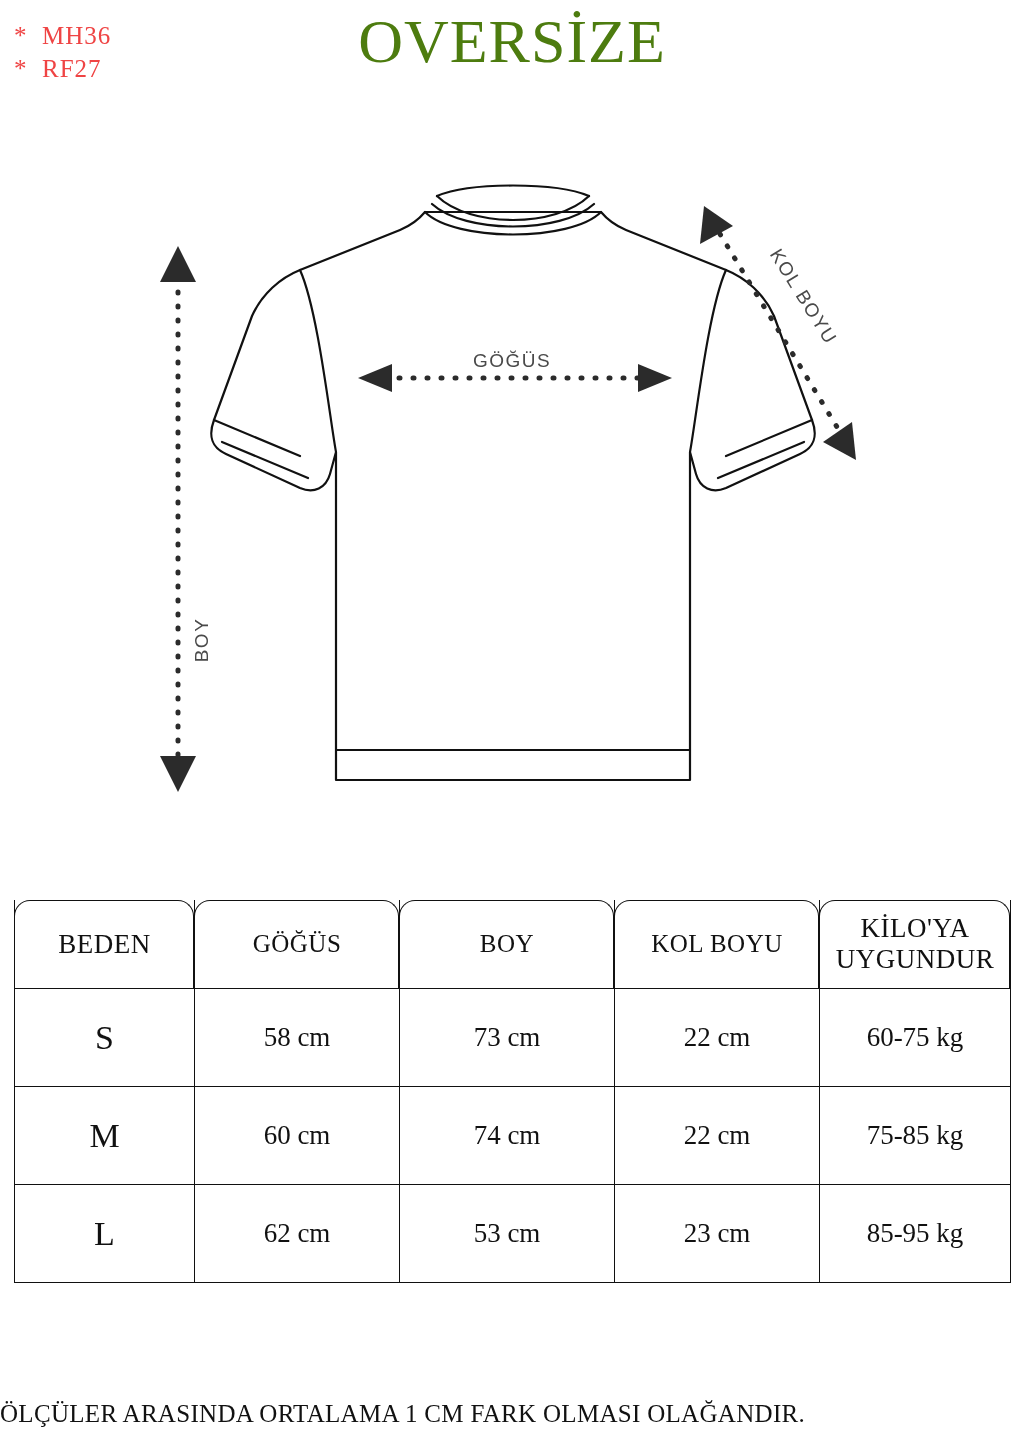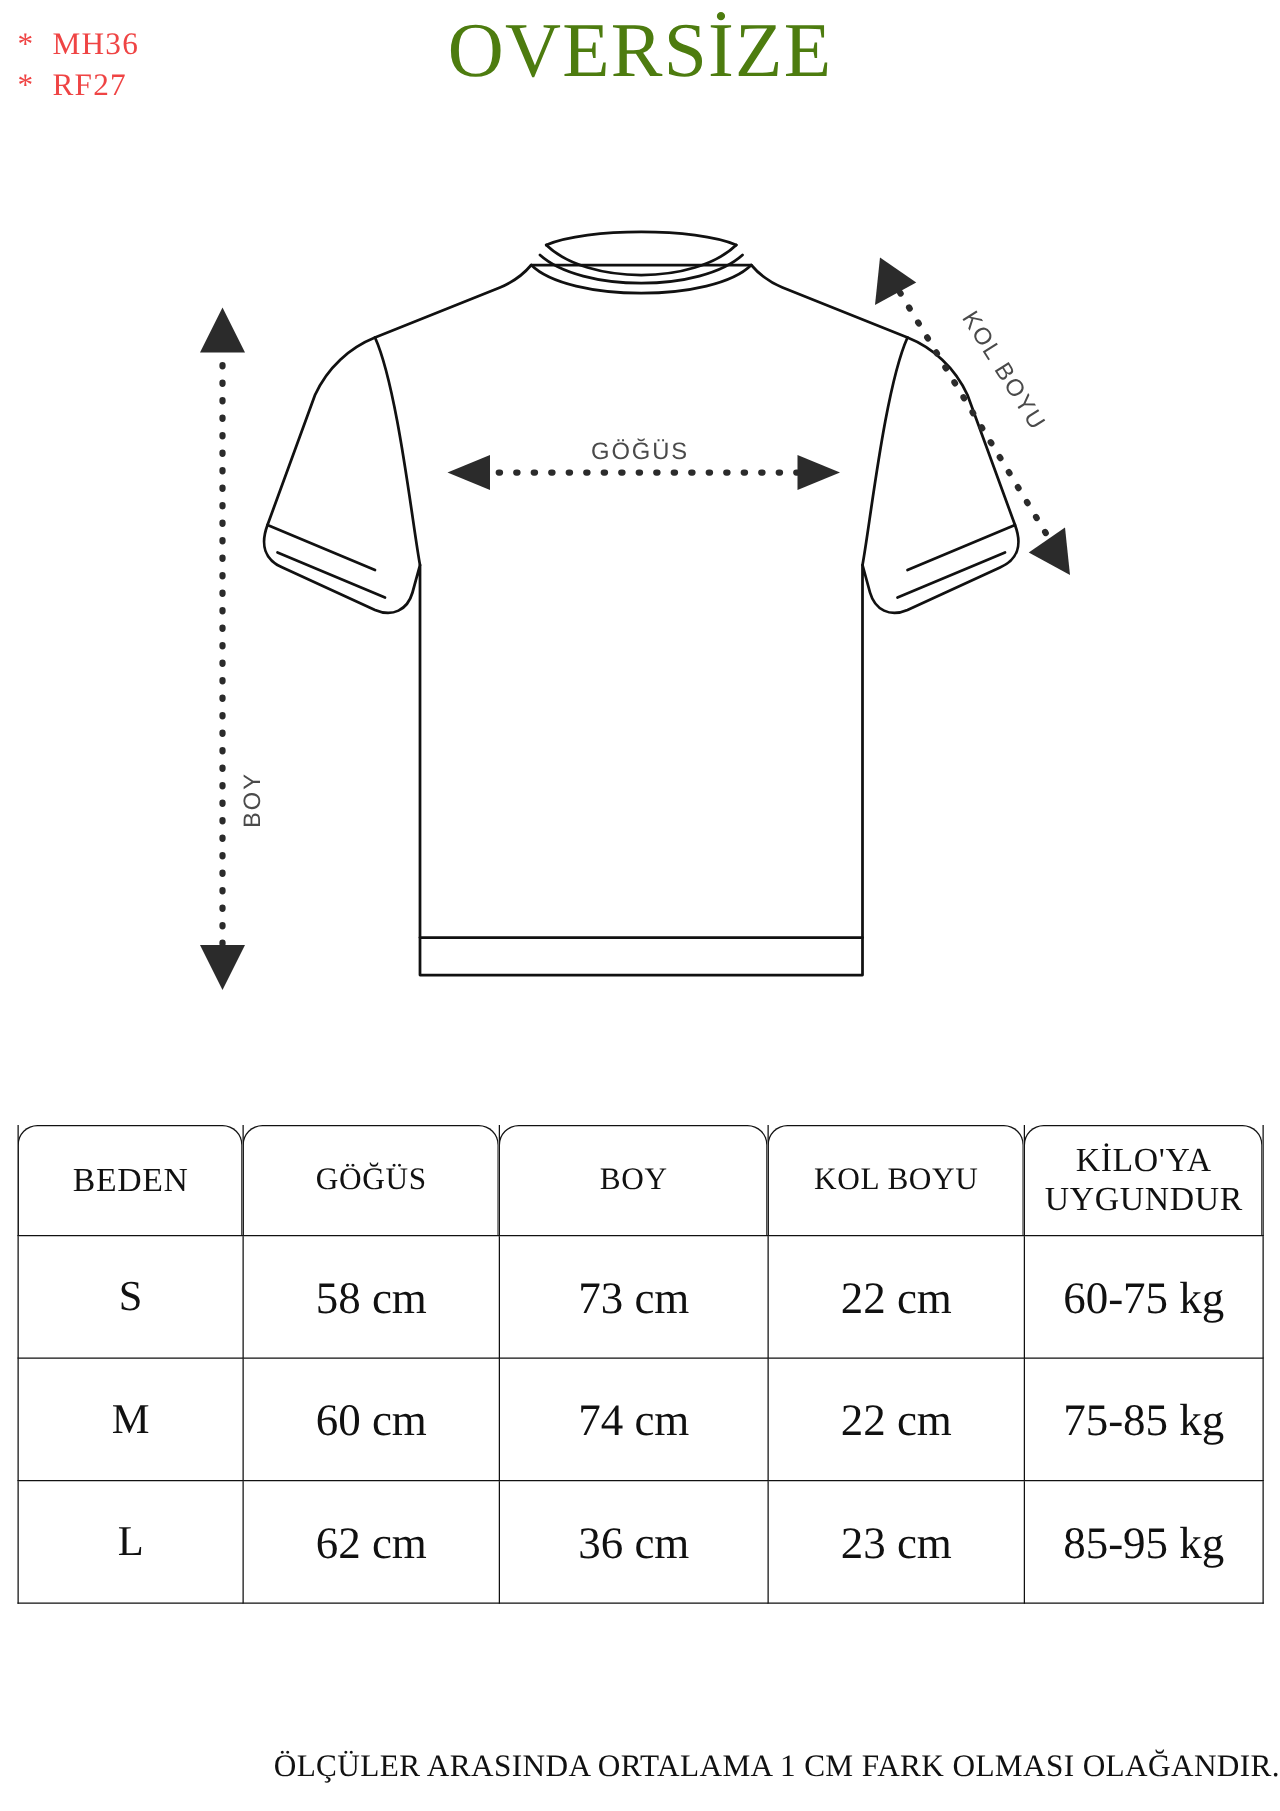--- a/index.html
+++ b/index.html
@@ -79,21 +79,21 @@
   }
   table.size-table thead th.header-first {
     font-size: 27px;
   }
   table.size-table thead th.header-small {
     font-size: 27px;
     line-height: 1.15;
   }
   table.size-table tbody td {
     height: 95px;
-    font-size: 36px;
+    font-size: 27px;
   }
   table.size-table tbody td.size-label {
     font-size: 34px;
   }
 
   
   .hdr-tabs {
     position: absolute;
     left: 14px;
     top: 900px;
@@ -110,21 +110,21 @@
     border-radius: 16px 16px 0 0;
     background: transparent;
     box-sizing: border-box;
   }
 
   .footnote {
     position: absolute;
     left: 0;
     right: 0;
     top: 1400px;
-    text-align: right;
+    text-align: left;
     font-family: "Liberation Serif", serif;
     font-size: 25px;
     letter-spacing: .3px;
     color: #111;
   }
 
   .label-text {
     font-family: "Liberation Sans", sans-serif;
     font-size: 19px;
     fill: #4a4a4a;
@@ -251,21 +251,21 @@
       <tr>
         <td class="size-label">M</td>
         <td>60 cm</td>
         <td>74 cm</td>
         <td>22 cm</td>
         <td>75-85 kg</td>
       </tr>
       <tr>
         <td class="size-label">L</td>
         <td>62 cm</td>
-        <td>36 cm</td>
+        <td>53 cm</td>
         <td>23 cm</td>
         <td>85-95 kg</td>
       </tr>
     </tbody>
   </table>
 </div>
 
 <div class="footnote">ÖLÇÜLER ARASINDA ORTALAMA 1 CM FARK OLMASI OLAĞANDIR.</div>
 
 </body></html>

